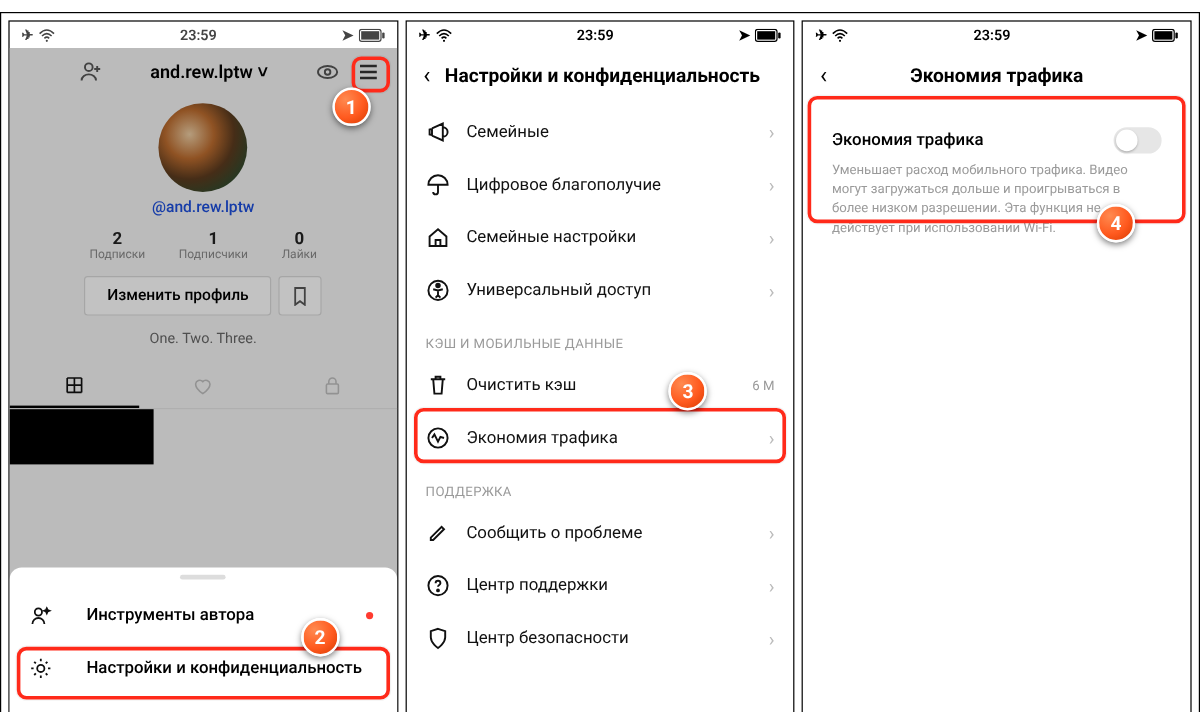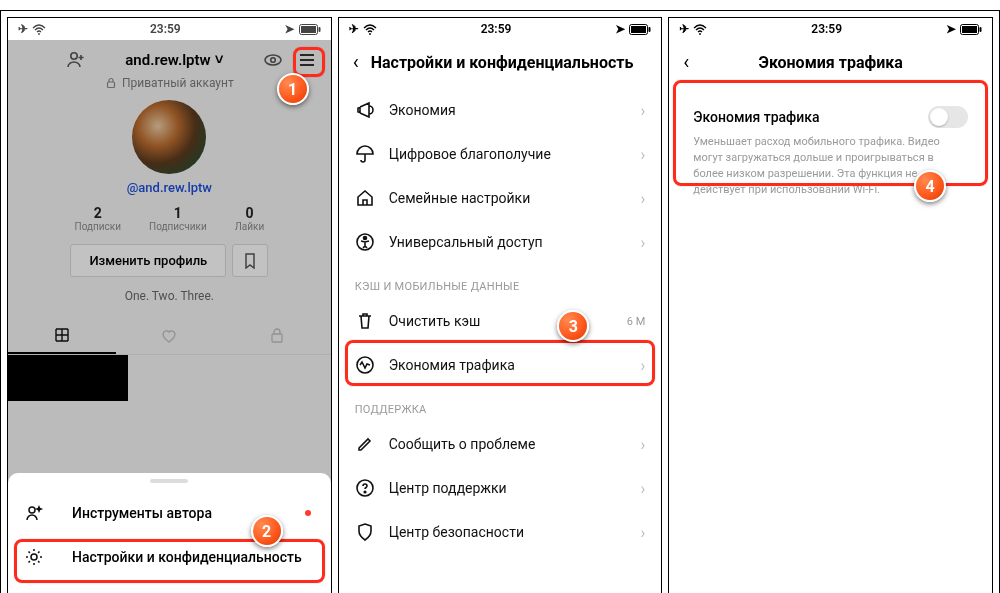--- a/index.html
+++ b/index.html
@@ -199,27 +199,20 @@
               </svg>
           </div>
           <div class="burger-ic">
             <svg width="20" height="20" viewBox="0 0 20 20">
                 <path d="M3 5h14M3 10h14M3 15h14" stroke="#333" stroke-width="2"></path>
               </svg>
           </div>
         </div>
       </div>
 
-      <div class="private-row">
-        <svg width="12" height="12" viewBox="0 0 12 12">
-            <rect x="2.5" y="5" width="7" height="5.5" rx="1" stroke="#888" fill="none" stroke-width="1.2"></rect>
-            <path d="M4 5V3.5a2 2 0 014 0V5" stroke="#888" fill="none" stroke-width="1.2"></path>
-          </svg>
-        <span>Приватный аккаунт</span>
-      </div>
 
       <div class="avatar-wrap">
           <div class="avatar"></div>
         </div>
       <div class="handle">@and.rew.lptw</div>
 
       <div class="stats">
         <div>
           <div class="num">2</div>
           <div class="lbl">Подписки</div>
@@ -328,21 +321,21 @@
       <span class="title">Настройки и конфиденциальность</span>
     </div>
 
     <div class="list">
       <div class="row">
         <span class="ic">
             <svg viewBox="0 0 20 20" width="20" height="20">
               <path d="M3 8v4l2 .5V7.5zM5 7l9-4v14l-9-4M14 6a3 3 0 010 8" stroke="#111" fill="none"></path>
             </svg>
           </span>
-        <span>Экономия</span>
+        <span>Семейные</span>
         <span class="chev">›</span>
       </div>
       <div class="row">
         <span class="ic">
             <svg viewBox="0 0 20 20" width="20" height="20">
               <path d="M2 10a8 8 0 0116 0H2zM10 10v6a2 2 0 01-4 0" stroke="#111" fill="none"></path>
             </svg>
           </span>
         <span>Цифровое благополучие</span>
         <span class="chev">›</span>

